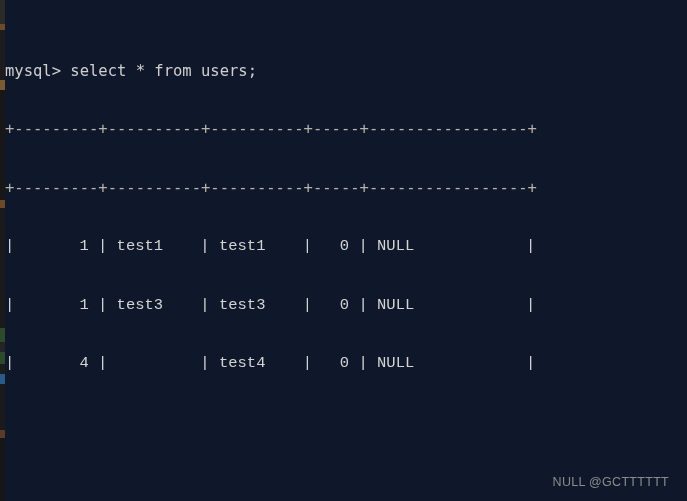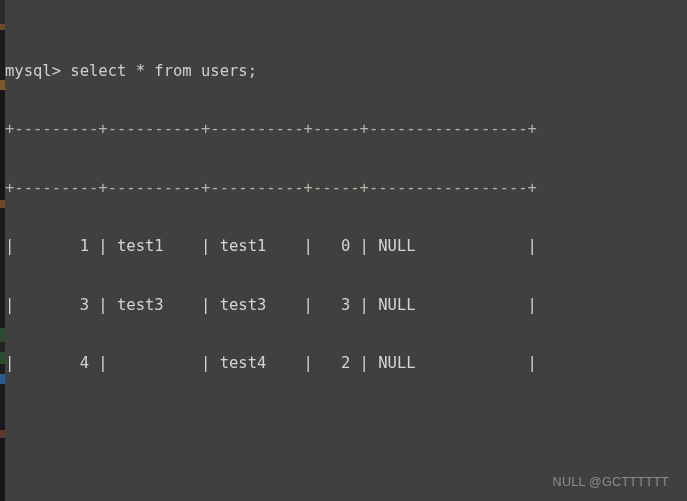--- a/index.html
+++ b/index.html
@@ -4,21 +4,21 @@
 <style>
   html, body {
     margin: 0;
     padding: 0;
     background: #0c0c0c;
   }
   #screen {
     position: relative;
     width: 687px;
     height: 501px;
-    background: #404040;
+    background: #0f172a;
     overflow: hidden;
     font-family: "DejaVu Sans Mono", "Liberation Mono", monospace;
   }
 
   
   .edge-strip {
     position: absolute;
     left: 0; top: 0;
     width: 5px;
     height: 501px;
@@ -47,20 +47,21 @@
   .term .ln {
     display: block;
     height: 19.5px;
     color: #cfcfcf;
   }
   .term .rule {
     color: #b9b2a6;
   }
   .term .row {
     color: #d4d4d4;
+    font-family: Liberation Mono, monospace;
   }
 
   .watermark {
     position: absolute;
     right: 18px;
     bottom: 12px;
     color: #8c8c8c;
     font-family: "Liberation Sans", sans-serif;
     font-size: 12.5px;
     letter-spacing: 0.3px;
@@ -88,22 +89,22 @@
     <div class="edge-frag" style="top:430px;height:8px;background:#5a3a2a;"></div>
     <div class="edge-frag" style="top:438px;height:63px;background:#161616;"></div>
   </div>
 
   <div class="term">
 
     <span class="ln">mysql&gt; select * from users;</span>
     <span class="ln rule">+---------+----------+----------+-----+-----------------+</span>
     <span class="ln rule">+---------+----------+----------+-----+-----------------+</span>
     <span class="ln row">|       1 | test1    | test1    |   0 | NULL            |</span>
-    <span class="ln row">|       3 | test3    | test3    |   3 | NULL            |</span>
-    <span class="ln row">|       4 |          | test4    |   2 | NULL            |</span>
+    <span class="ln row">|       1 | test3    | test3    |   0 | NULL            |</span>
+    <span class="ln row">|       4 |          | test4    |   0 | NULL            |</span>
     
     
     
     
     
 
     
     
     
     

